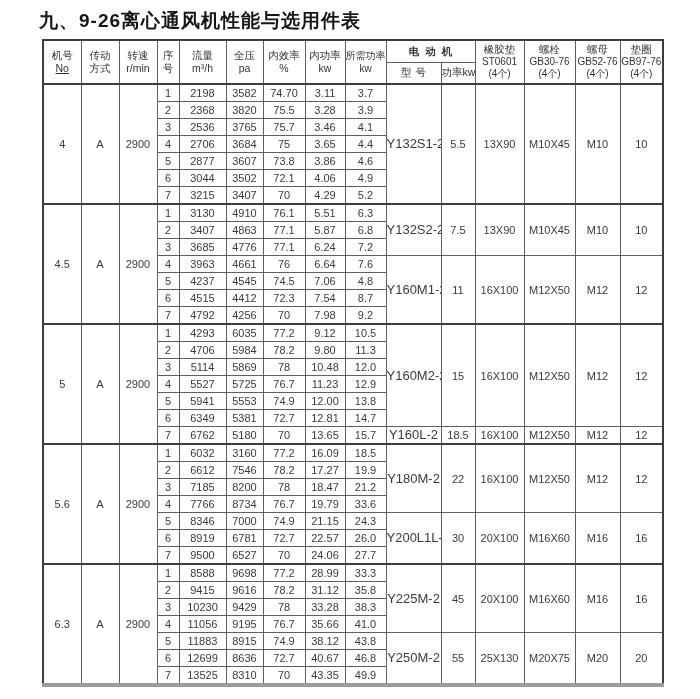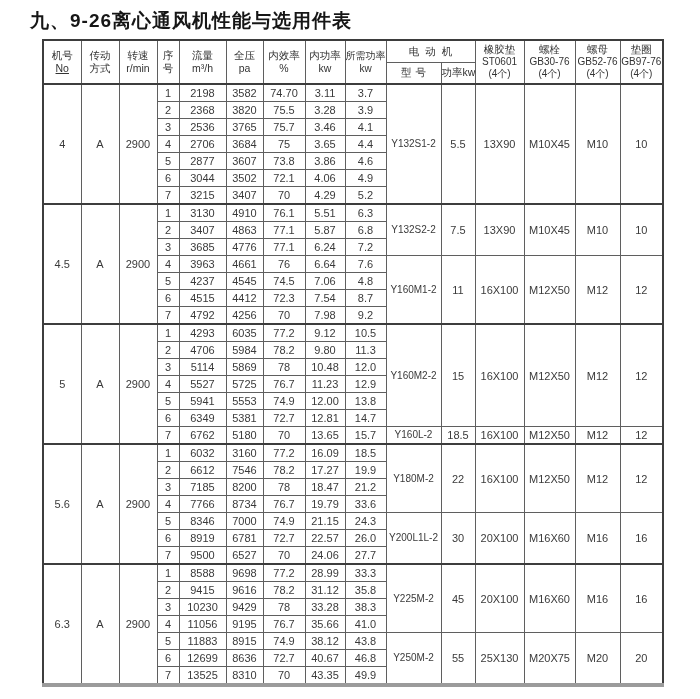--- a/index.html
+++ b/index.html
@@ -10,20 +10,21 @@
     font-family: "Liberation Sans", "DejaVu Sans", sans-serif;
     color: #353535;
   }
   .page { width: 700px; height: 699px; position: relative; }
   .title {
     font-size: 19px;
     font-weight: bold;
     color: #161616;
     letter-spacing: 1px;
     padding: 8px 0 5px 30px;
+    margin-left: 9px;
   }
   table.fan-table {
     border-collapse: collapse;
     table-layout: fixed;
     width: 616px;
     margin-left: 42px;
     border: 2px solid #3d3d3d;
     border-bottom: 4px solid #9b9b9b;
   }
   th, td {
@@ -45,29 +46,29 @@
   [data-name="header-machine-no"] .hdr-line:last-child { text-decoration: underline; }
   [data-name="header-required-power"] { font-size: 10px; margin-top: 24px; }
   [data-name="header-rubber-pad"] .hdr-line,
   [data-name="header-bolt"] .hdr-line,
   [data-name="header-nut"] .hdr-line,
   [data-name="header-washer"] .hdr-line { line-height: 12.5px; font-size: 10px; }
   [data-name="header-rubber-pad"] .hdr-line:first-child,
   [data-name="header-bolt"] .hdr-line:first-child,
   [data-name="header-nut"] .hdr-line:first-child,
   [data-name="header-washer"] .hdr-line:first-child { font-size: 10.5px; }
-  [data-name="header-motor"] { letter-spacing: 6px; text-indent: 6px; }
+  [data-name="header-motor"] { letter-spacing: 6px; text-indent: 6px; font-weight: bold; }
   [data-name="header-motor-model"] { letter-spacing: 4px; text-indent: 4px; }
   tbody td {
     height: 16.4px;
     line-height: 16px;
     font-size: 11px;
     color: #3a3a3a;
   }
-  tbody td[data-name="motor-model-cell"] { font-size: 10px; }
+  tbody td[data-name="motor-model-cell"] { font-size: 13px; }
   tr.group-start td { border-top: 2px solid #3d3d3d; }
   thead tr:first-child th { border-top: none; }
 </style>
 </head>
 <body>
 
 <div class="page" data-name="page">
   <div class="title" data-name="page-title">九、9-26离心通风机性能与选用件表</div>
 
   <table class="fan-table" data-name="fan-performance-table">

